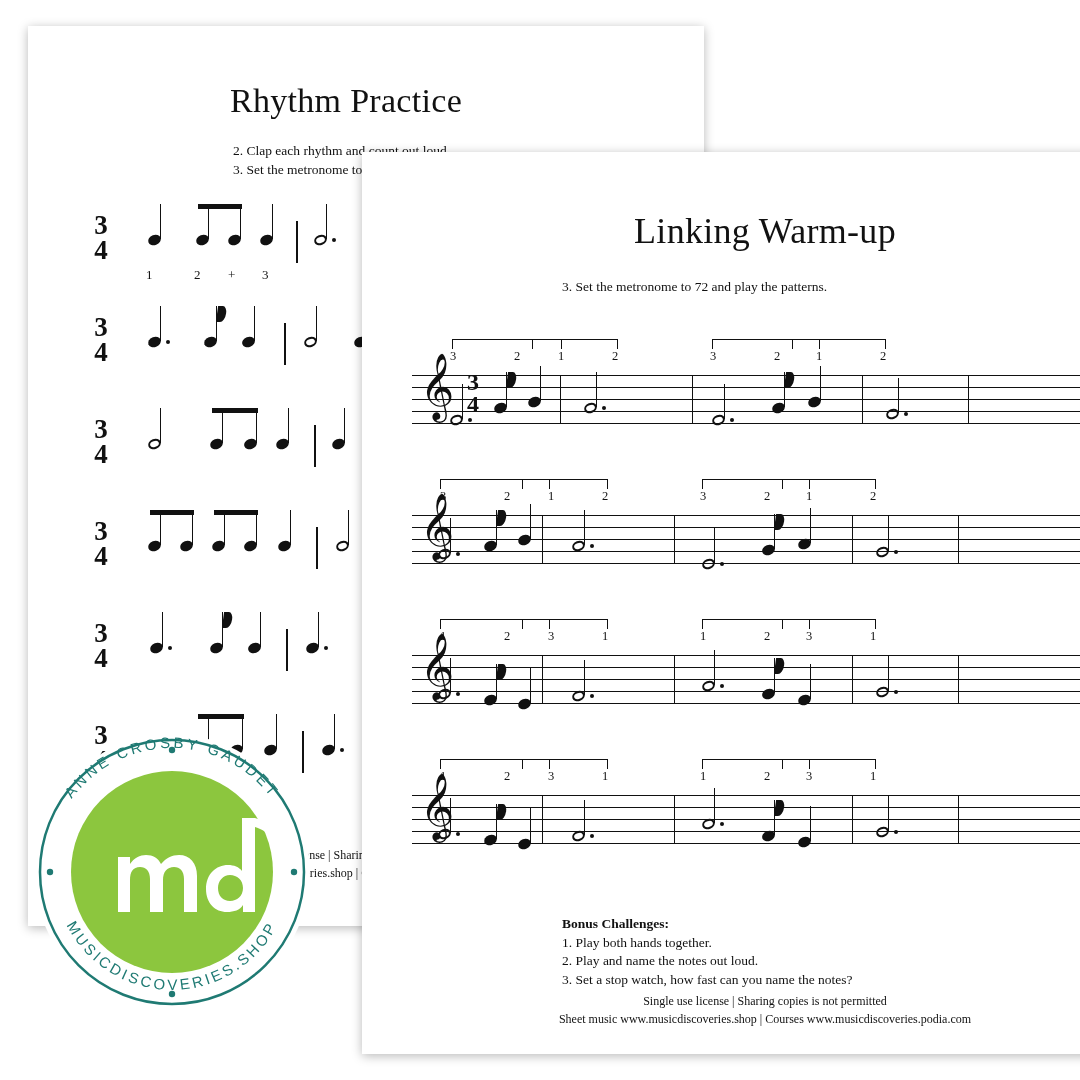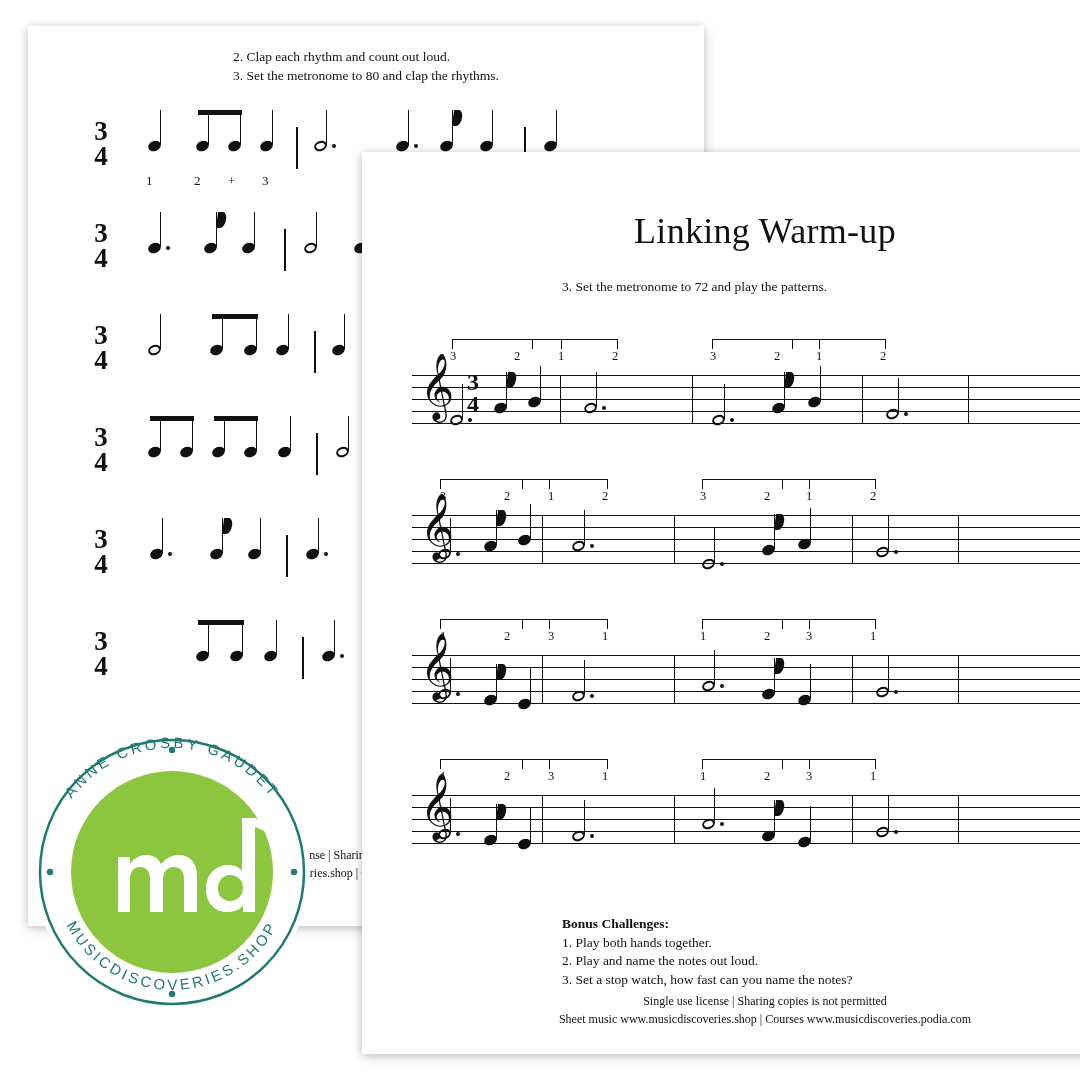--- a/index.html
+++ b/index.html
@@ -271,20 +271,21 @@
   }
   #logo svg { display: block; }
 </style>
 </head>
 <body>
 
 <div class="stage">
 
   <div class="sheet" id="sheet-back">
 
+    <h1 class="sheet-title">Rhythm Practice</h1>
 
     <div class="instructions">
       <div>2. Clap each rhythm and count out loud.</div>
       <div>3. Set the metronome to 80 and clap the rhythms.</div>
     </div>
 
     <div class="rhythm-lines">
 
       <div class="rhythm-row">
         <div class="timesig">

